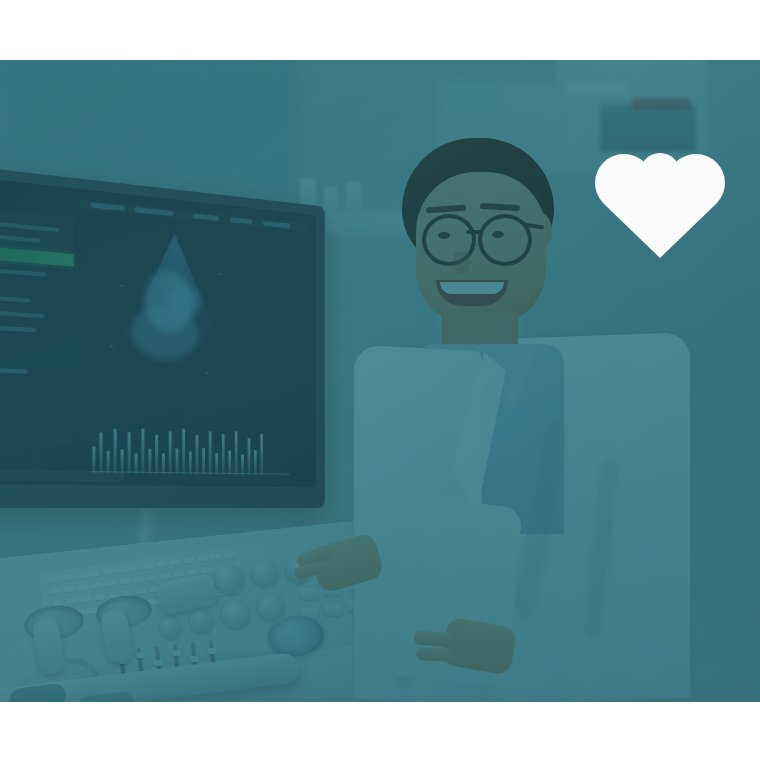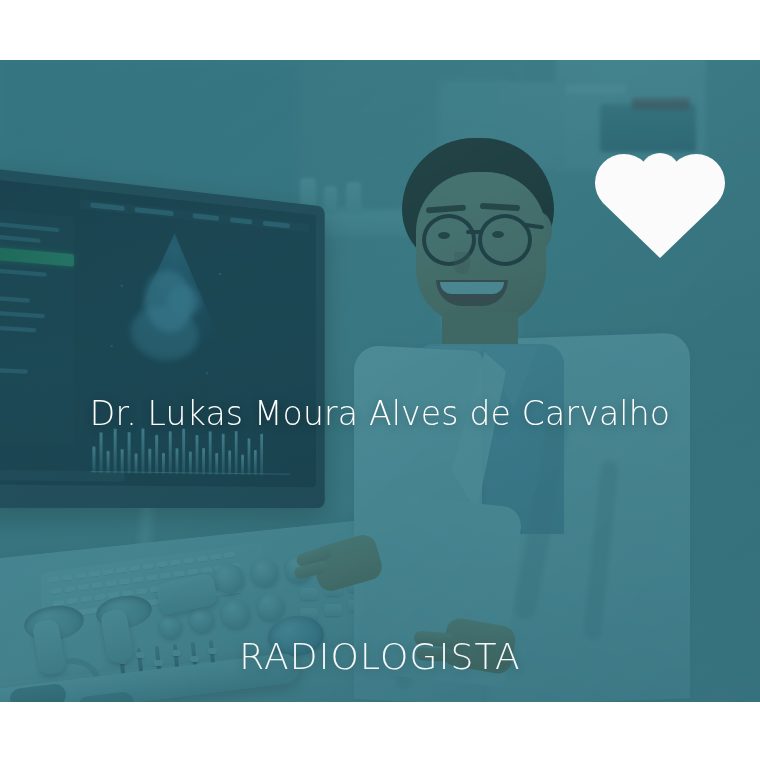--- a/index.html
+++ b/index.html
@@ -398,17 +398,15 @@
       <div class="overlay2"></div>
     </div>
 
     <div class="logo">
       <svg viewBox="0 0 140 120" width="140" height="120" aria-hidden="true">
         <circle cx="70" cy="29" r="20" fill="#fbfbfb"></circle>
         <path d="M70 114 L13 59 A29 29 0 0 1 54 18 A29 29 0 0 1 70 46 A29 29 0 0 1 86 18 A29 29 0 0 1 127 59 Z" fill="#fbfbfb"></path>
       </svg>
     </div>
 
-    <div class="t-name">Dr. Lukas Moura Alves de Carvalho</div>
-    <div class="t-spec">RADIOLOGISTA</div>
   </div>
 
 </div>
 
 </body></html>

